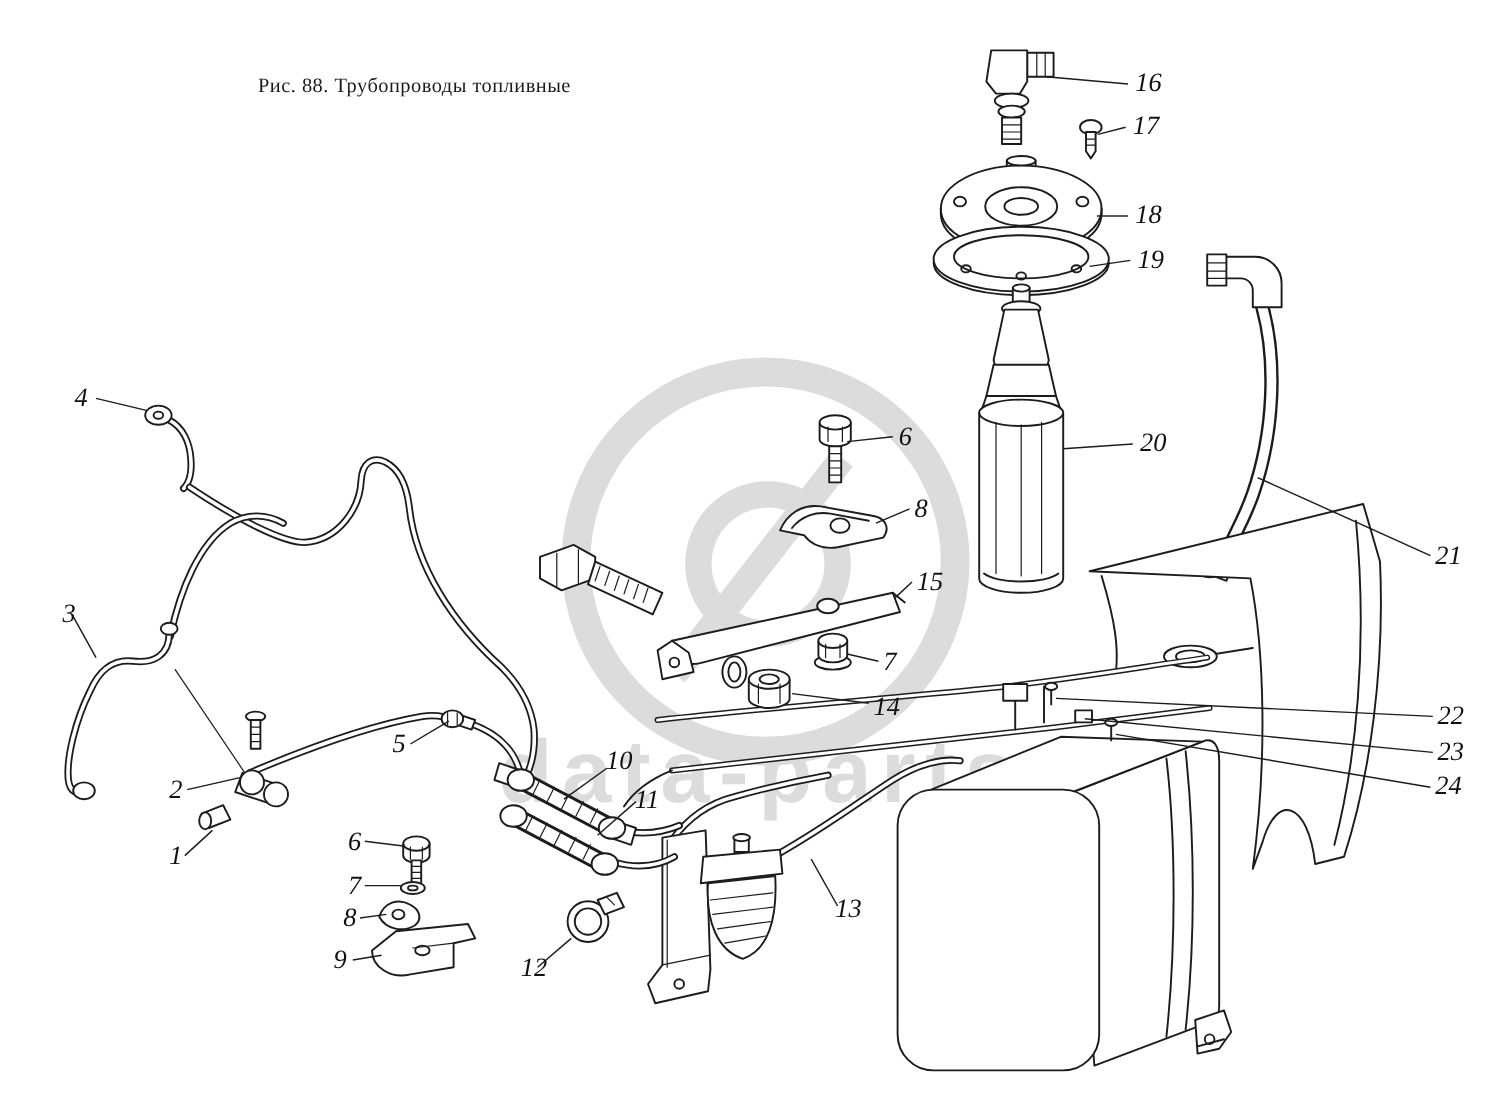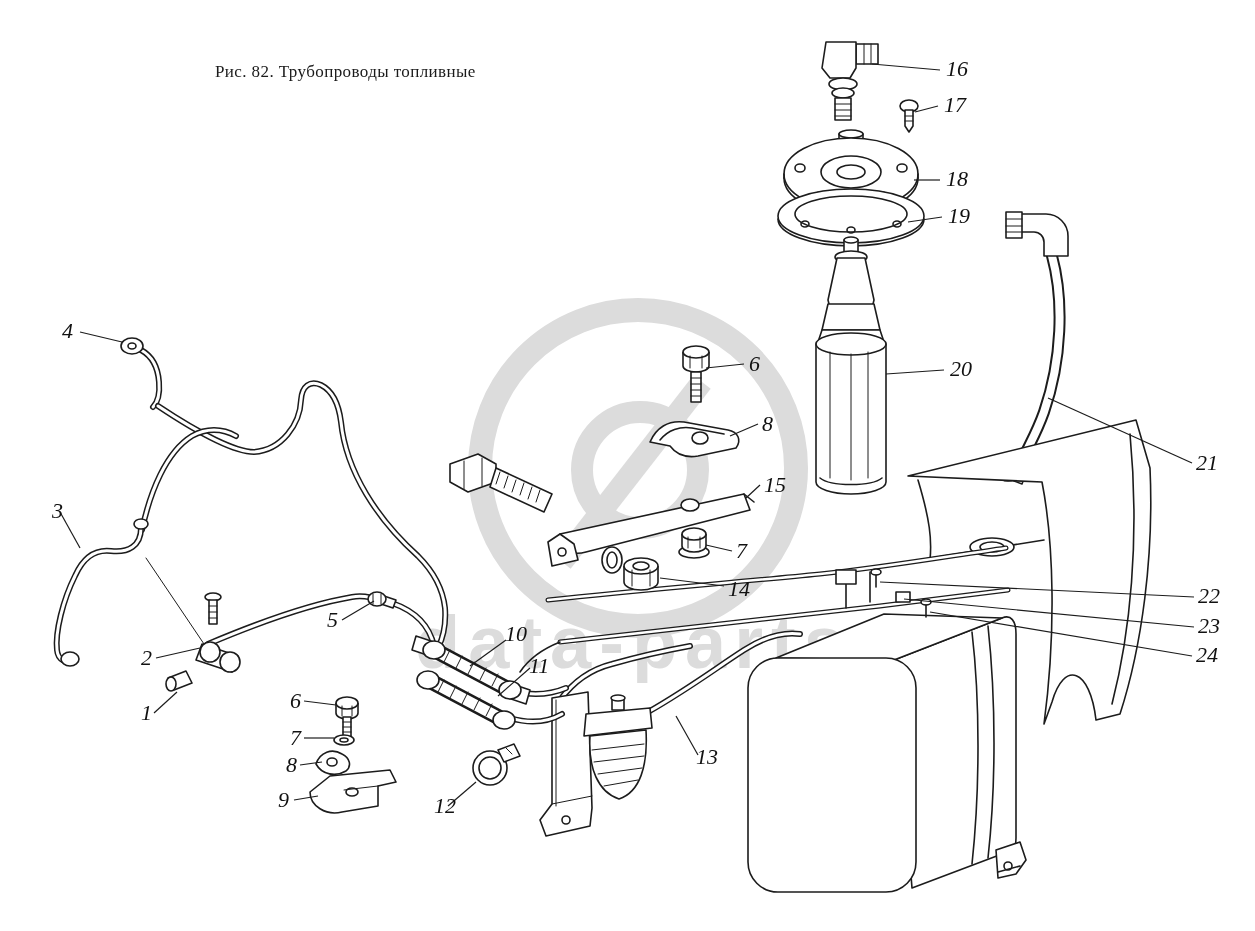--- a/index.html
+++ b/index.html
@@ -24,21 +24,21 @@
   .t16{stroke:#1c1c1c;stroke-width:16;fill:none;stroke-linecap:round;}
   .t11w{stroke:#fff;stroke-width:11;fill:none;stroke-linecap:round;}
   .t5{stroke:#1c1c1c;stroke-width:5;fill:none;stroke-linecap:round;}
   .t25w{stroke:#fff;stroke-width:2.5;fill:none;stroke-linecap:round;}
 </style>
 </head>
 <body>
 
 <div id="page">
 
-  <div id="figure-title">Рис. 82. Трубопроводы топливные</div>
+  <div id="figure-title">Рис. 88. Трубопроводы топливные</div>
 
   <svg width="1255" height="931" viewBox="0 0 1255 931">
 
     <g>
       <circle class="wm" cx="638" cy="468" r="158" stroke-width="24"></circle>
       <circle class="wm" cx="640" cy="470" r="58" stroke-width="22"></circle>
       <path class="wm" d="M562,562 L702,382" stroke-width="22"></path>
       <text class="wmtxt" x="634" y="668" text-anchor="middle">data-parts</text>
     </g>
 

